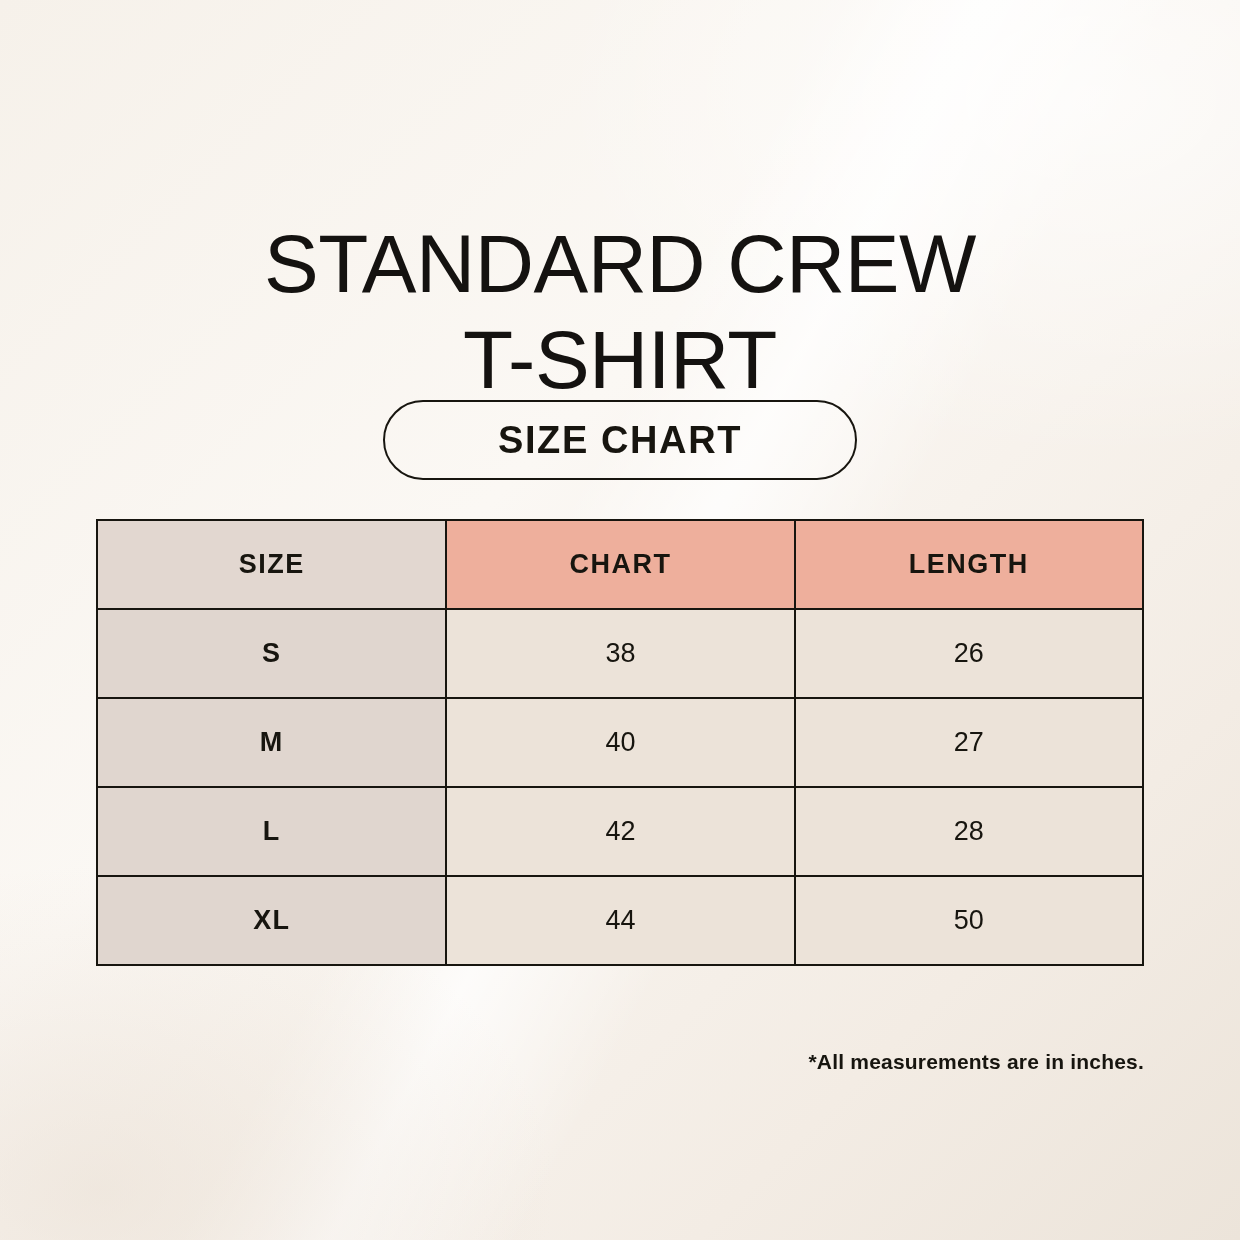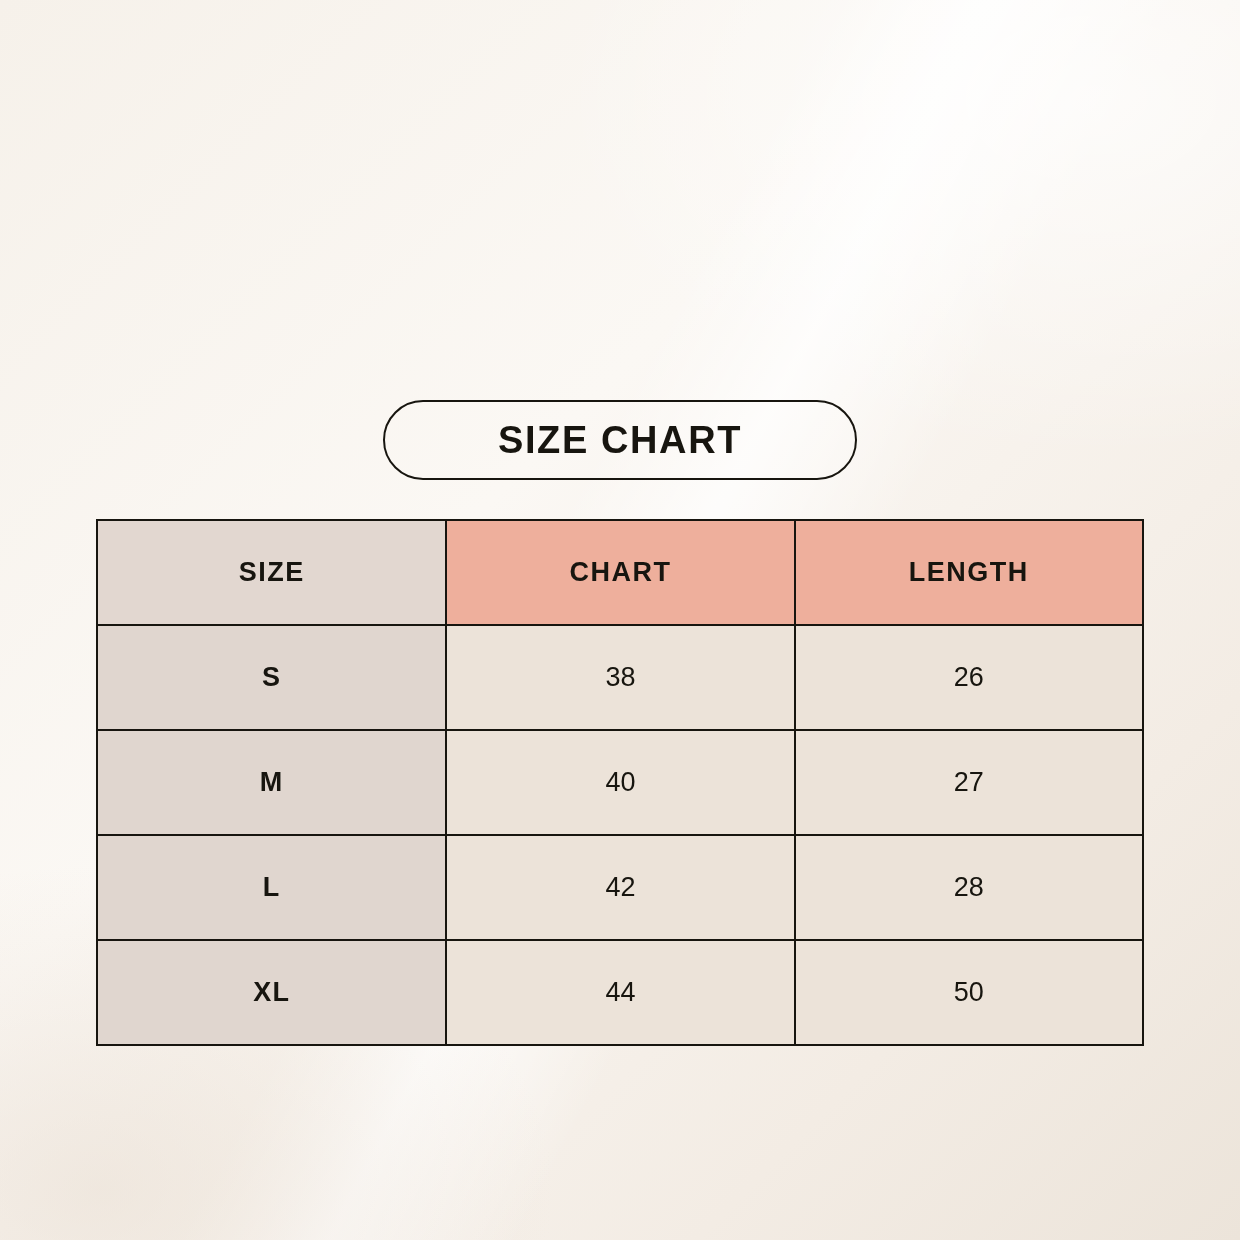--- a/index.html
+++ b/index.html
@@ -88,21 +88,21 @@
   table.size-table {
     width: 100%;
     border-collapse: collapse;
     table-layout: fixed;
   }
   table.size-table td, table.size-table th {
     border: 2px solid #17150f;
     height: 87px;
     text-align: center;
     vertical-align: middle;
-    padding: 8px;
+    padding: 0;
   }
   col.c-size { width: 33.4%; }
   col.c-chest { width: 33.3%; }
   col.c-length { width: 33.3%; }
 
   thead th {
     font-size: 27px;
     font-weight: 700;
     letter-spacing: 1.5px;
   }
@@ -132,20 +132,24 @@
     letter-spacing: 0.2px;
   }
 </style>
 </head>
 <body>
 
 <div class="page">
   <div class="bg-wash"></div>
   <div class="bg-wash2"></div>
 
+  <h1 class="title">
+    <span>STANDARD CREW</span>
+    <span class="line2">T-SHIRT</span>
+  </h1>
 
   <div class="pill">
     <span class="pill-label">SIZE CHART</span>
   </div>
 
   <div class="table-wrap">
     <table class="size-table">
       <colgroup>
         <col class="c-size">
         <col class="c-chest">
@@ -176,13 +180,14 @@
         </tr>
         <tr>
           <td class="cell-size">XL</td>
           <td class="cell-val">44</td>
           <td class="cell-val">50</td>
         </tr>
       </tbody>
     </table>
   </div>
 
+  <div class="footnote">*All measurements are in inches.</div>
 </div>
 
 </body></html>

